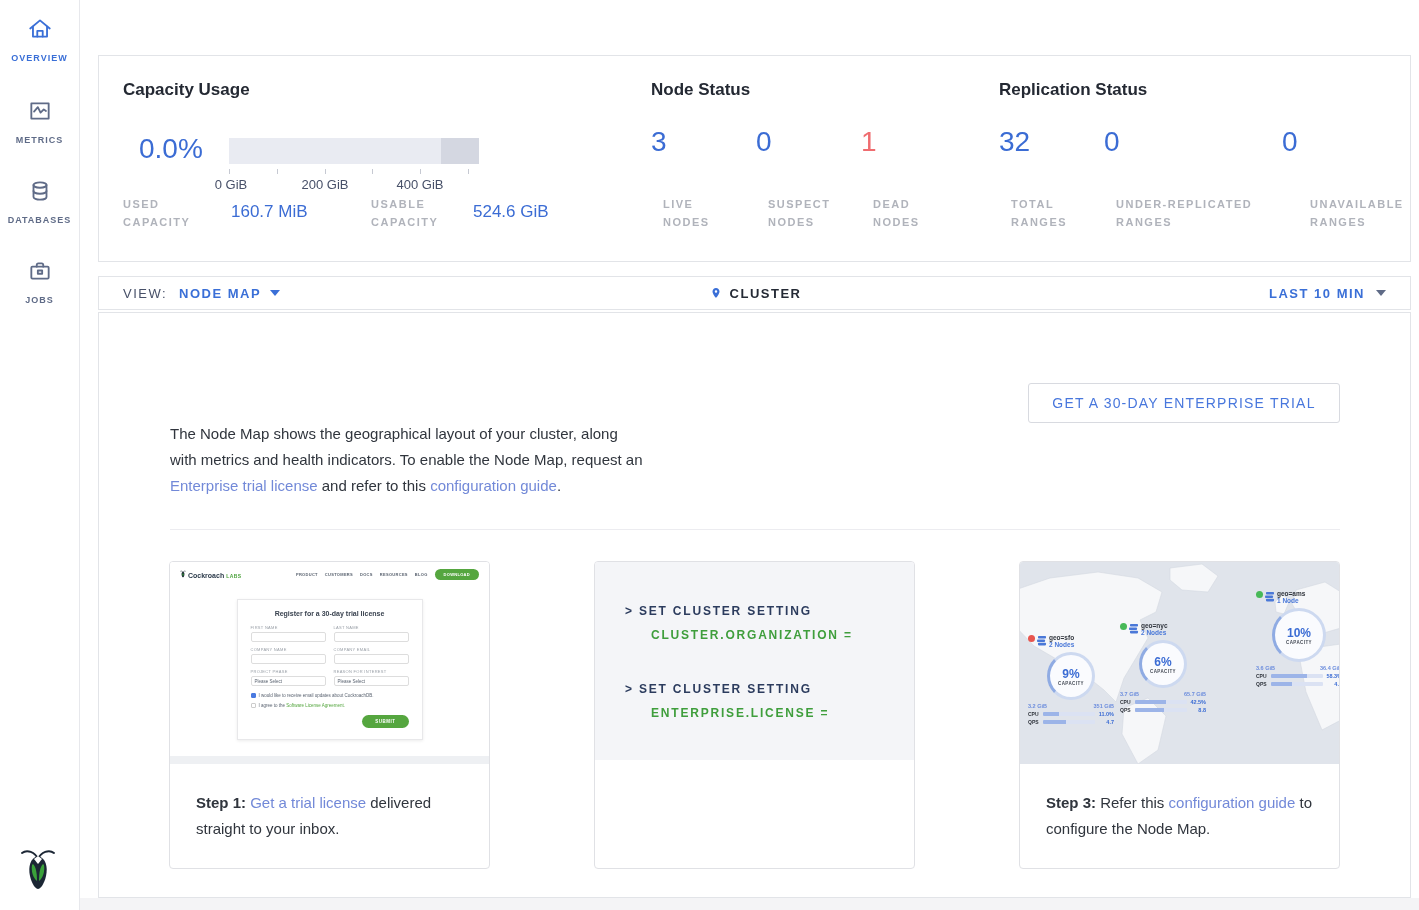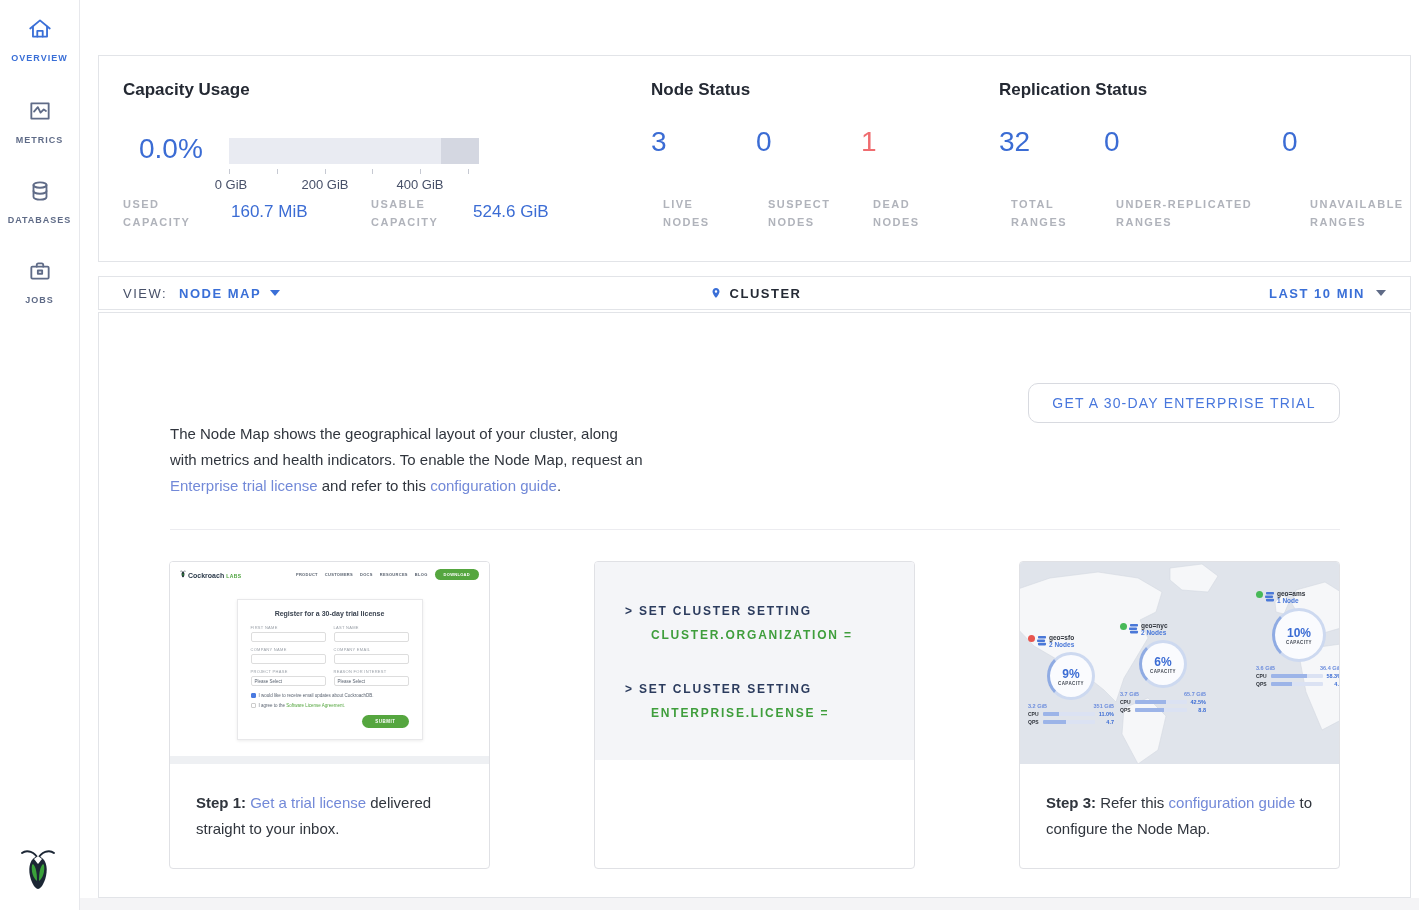--- a/index.html
+++ b/index.html
@@ -47,21 +47,21 @@
   .vb-right { margin-left:auto; display:flex; align-items:center; gap:11px; color:#3a6fd7; font-size:13px; letter-spacing:1.5px; font-weight:600; cursor:pointer; }
   .caret { display:inline-block; width:0; height:0; border-left:5px solid transparent; border-right:5px solid transparent; border-top:6px solid currentColor; }
   .caret.gray { color:#5f6b87; }
   .pin { width:12px; height:16px; }
 
   
   .maincard { left:18px; top:312px; width:1313px; height:586px; }
   .nm-heading { position:absolute; left:71px; top:62px; font-size:23px; font-weight:600; color:#242933; }
   .nm-desc { position:absolute; left:71px; top:108px; width:475px; font-size:15px; line-height:26px; color:#30353d; }
   .lnk { color:#7289d8; cursor:pointer; }
-  .trial-btn { position:absolute; left:929px; top:70px; width:312px; height:40px; background:#fff; border:1px solid #d8dae0; border-radius:10px; color:#4877dd; font-size:14px; letter-spacing:1.2px; display:flex; align-items:center; justify-content:center; cursor:pointer; font-family:"Liberation Sans", sans-serif; }
+  .trial-btn { position:absolute; left:929px; top:70px; width:312px; height:40px; background:#fff; border:1px solid #d8dae0; border-radius:3px; color:#4877dd; font-size:14px; letter-spacing:1.2px; display:flex; align-items:center; justify-content:center; cursor:pointer; font-family:"Liberation Sans", sans-serif; }
   .divider { position:absolute; left:71px; top:216px; width:1170px; height:1px; background:#ececf0; }
 
   .step-card { position:absolute; top:248px; width:321px; height:308px; border:1px solid #e0e1e5; border-radius:4px; background:#fff; overflow:hidden; }
   .sc1 { left:70px; } .sc2 { left:495px; } .sc3 { left:920px; }
   .card-img { position:relative; width:100%; height:202px; overflow:hidden; }
   .card-cap { padding:26px 26px 0; font-size:15px; line-height:26px; color:#30353d; }
   .step-prefix { font-weight:700; }
 
   
   .msite { position:absolute; inset:0; background:#fff; }

